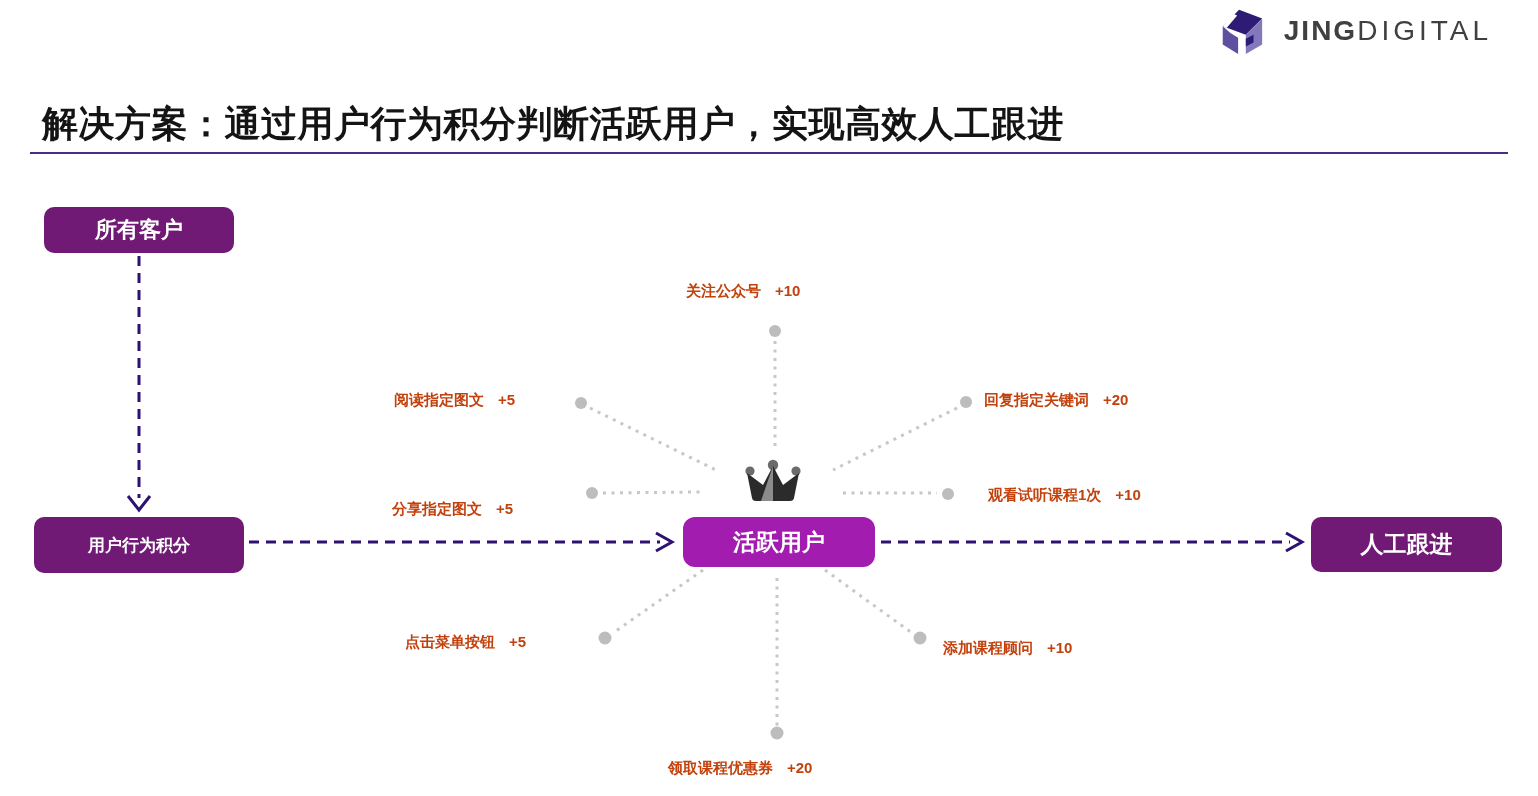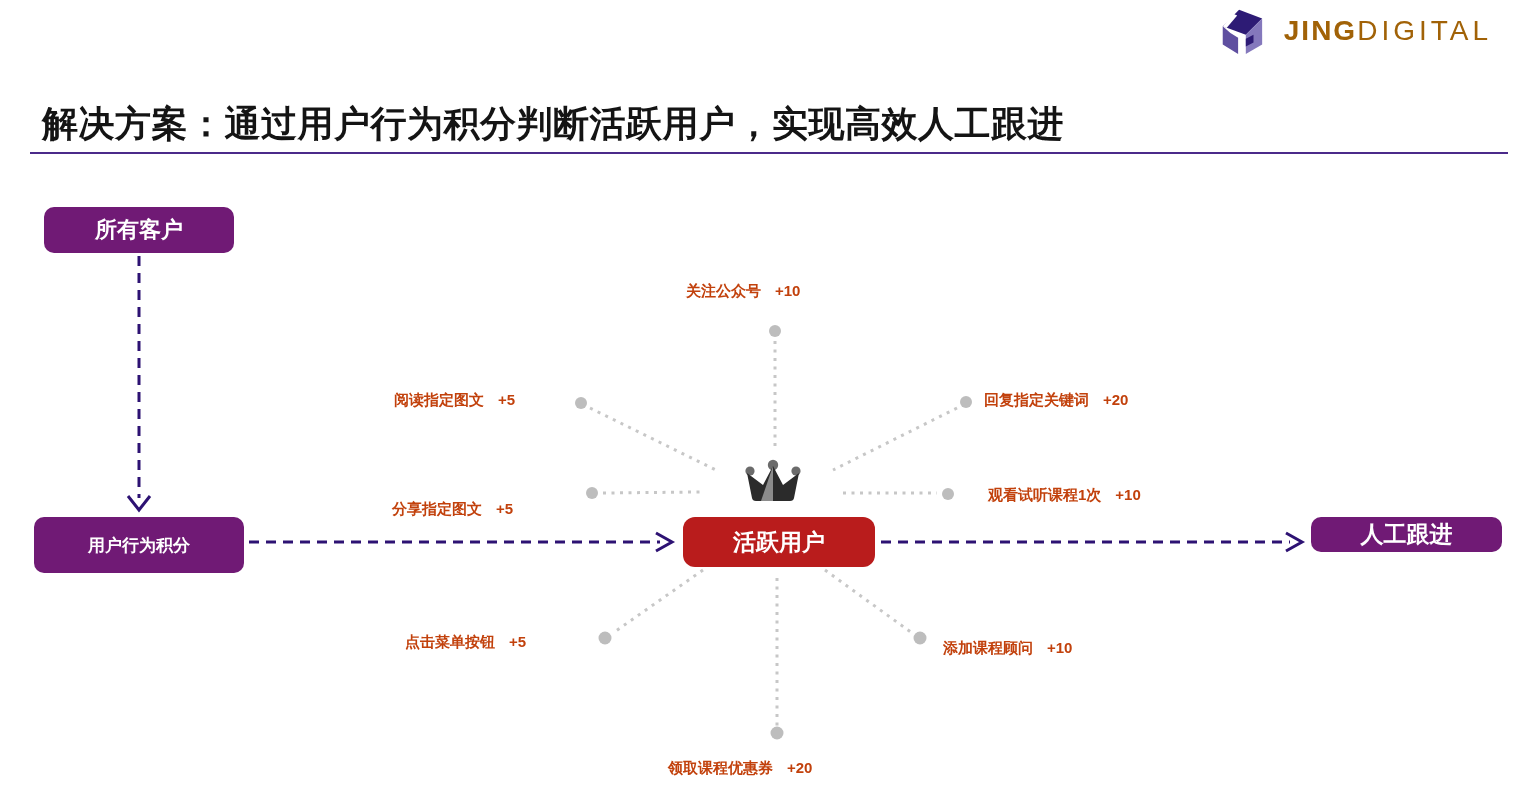--- a/index.html
+++ b/index.html
@@ -3,42 +3,42 @@
 <meta charset="utf-8">
 <style>
   html,body{margin:0;padding:0;background:#ffffff;}
   .slide{
     position:relative;width:1538px;height:796px;background:#ffffff;overflow:hidden;
     font-family:"Liberation Sans","DejaVu Sans",sans-serif;
   }
   
   .logo{position:absolute;top:6px;right:46px;display:flex;align-items:center;gap:12px;}
   .logo-icon{width:62px;height:50px;}
-  .logo-text{font-size:28px;color:#a16207;letter-spacing:4px;white-space:nowrap;}
+  .logo-text{font-size:28px;color:#404040;letter-spacing:4px;white-space:nowrap;}
   .logo-text .bold{font-weight:800;letter-spacing:2px;}
   .logo-text .light{font-weight:300;}
   
   .page-title{
     position:absolute;left:30px;top:88px;margin:12px;
     font-size:36px;font-weight:800;color:#141414;letter-spacing:0.5px;white-space:nowrap;
   }
   .title-rule{position:absolute;left:30px;top:152px;width:1478px;height:2px;background:#4b2a8a;}
   
   .connectors{position:absolute;left:0;top:0;width:1538px;height:796px;z-index:1;}
   
   .node{
     position:absolute;z-index:3;display:flex;align-items:center;justify-content:center;
     color:#ffffff;font-weight:700;border-radius:10px;white-space:nowrap;
   }
   .node.purple{background:#701a75;}
-  .node.red{background:#b91c1c;border-radius:12px;}
+  .node.red{background:#a21caf;border-radius:12px;}
   .node-all{left:44px;top:207px;width:190px;height:46px;font-size:22px;}
   .node-points{left:34px;top:517px;width:210px;height:56px;font-size:17px;}
   .node-active{left:683px;top:517px;width:192px;height:50px;font-size:23px;}
-  .node-followup{left:1311px;top:517px;width:191px;height:35px;font-size:23px;}
+  .node-followup{left:1311px;top:517px;width:191px;height:55px;font-size:23px;}
   
   .crown{position:absolute;left:741px;top:458px;width:64px;height:46px;z-index:2;}
   
   .behavior{
     position:absolute;z-index:2;font-size:15px;font-weight:700;color:#c2410c;
     white-space:nowrap;line-height:28px;
   }
   .behavior .score{margin-left:14px;}
   .b-top{left:686px;top:277px;}
   .b-ul{left:394px;top:386px;}

